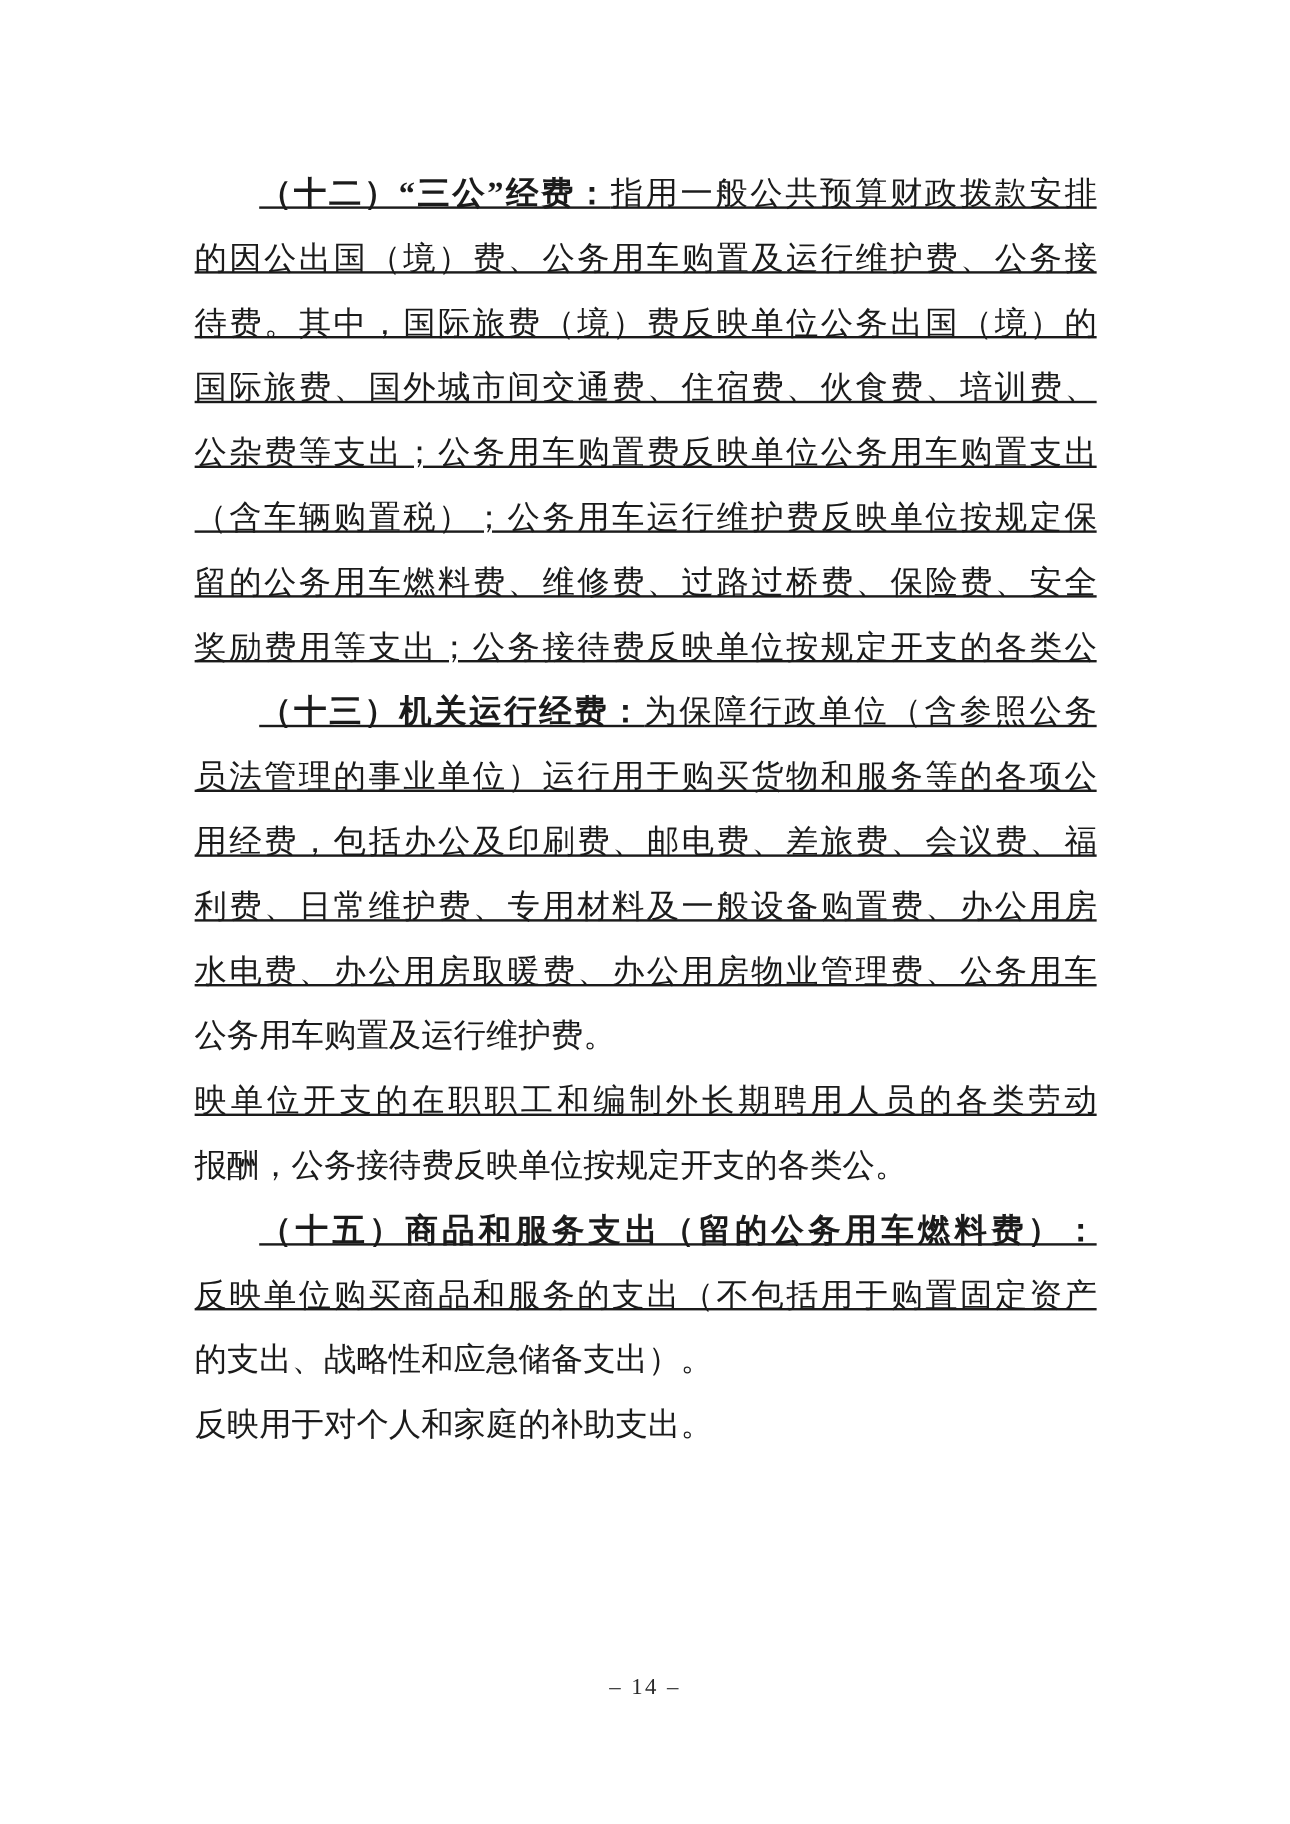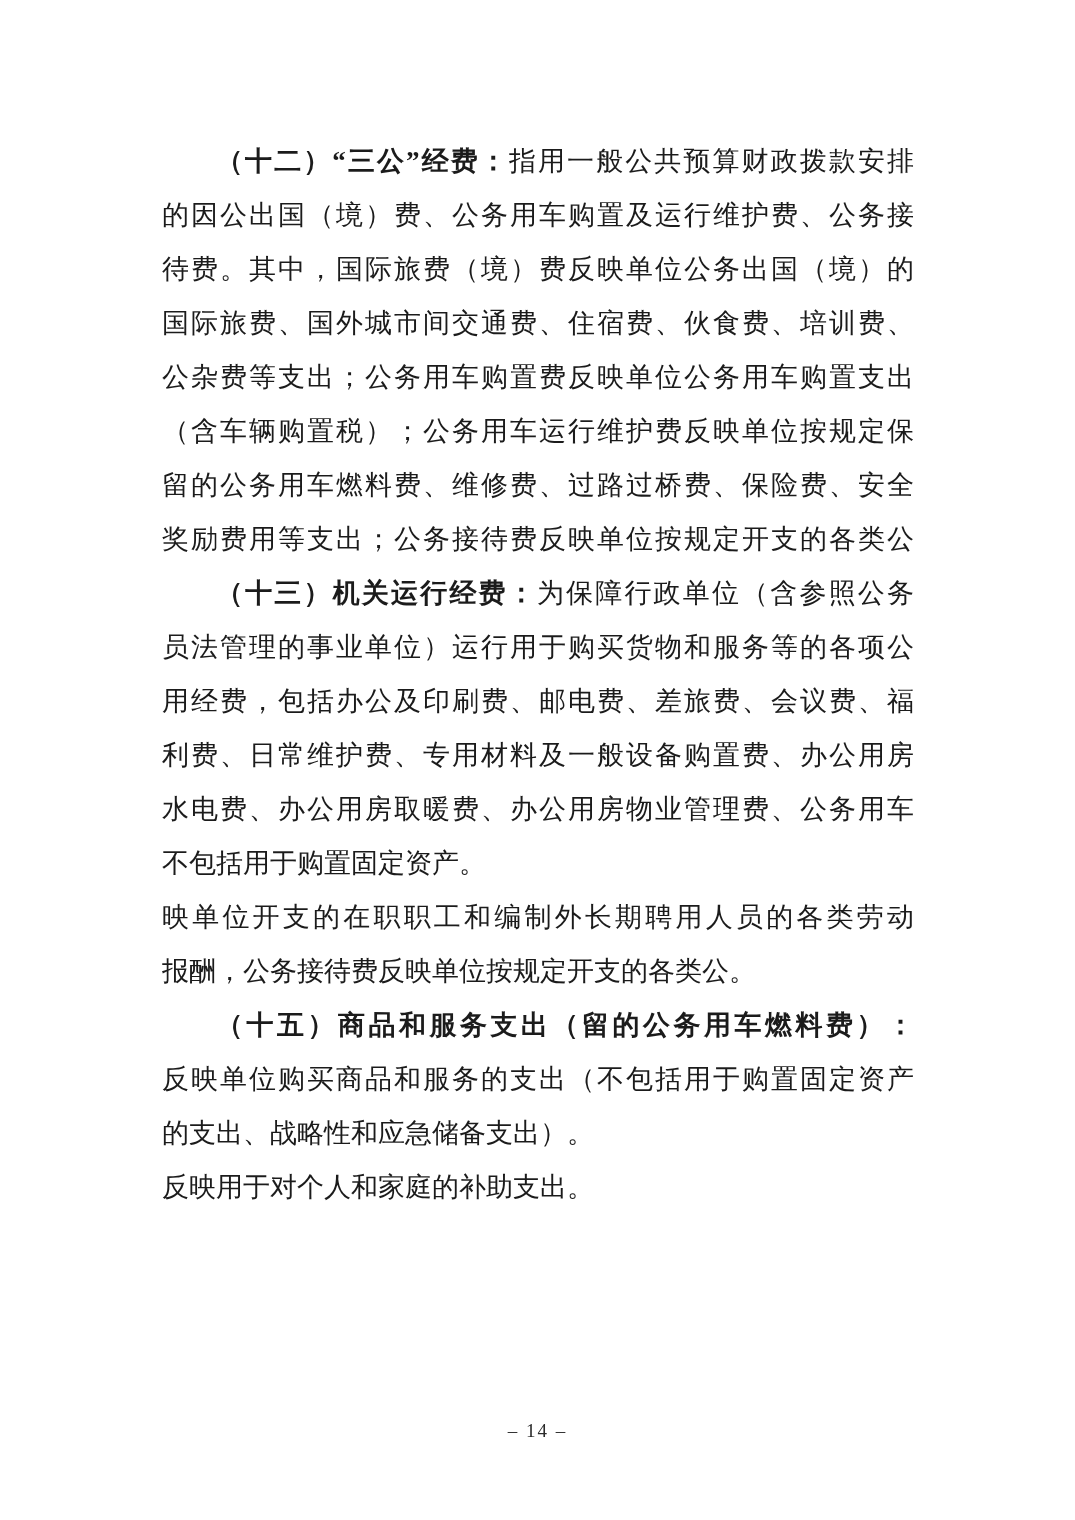--- a/index.html
+++ b/index.html
@@ -22,60 +22,60 @@
     height: 54px;
     line-height: 54px;
     font-size: 27px;
     overflow: hidden;
     white-space: normal;
     color: #1b1b1b;
   }
   .line.fill {
     text-align: justify;
     text-justify: inter-character;
+    text-decoration: underline;
   }
   .line.fill::after {
     content: "";
     display: inline-block;
     width: 100%;
     height: 0;
   }
   .line.indent { text-indent: 54px; }
   .b { font-weight: 700; }
   .footer {
     position: absolute;
     left: 0;
     top: 1396px;
     width: 100%;
     text-align: center;
     font-size: 19px;
     letter-spacing: 2px;
     color: #2a2a2a;
-    margin-top: 24px;
   }
 </style>
 </head>
 <body>
 
 <div class="page">
   <div class="doc">
     <div class="line fill indent"><span class="b">（十二）“三公”经费：</span><span>指用一般公共预算财政拨款安排</span></div>
     <div class="line fill"><span>的因公出国（境）费、公务用车购置及运行维护费、公务接</span></div>
     <div class="line fill"><span>待费。其中，国际旅费（境）费反映单位公务出国（境）的</span></div>
     <div class="line fill"><span>国际旅费、国外城市间交通费、住宿费、伙食费、培训费、</span></div>
     <div class="line fill"><span>公杂费等支出；公务用车购置费反映单位公务用车购置支出</span></div>
     <div class="line fill"><span>（含车辆购置税）；公务用车运行维护费反映单位按规定保</span></div>
     <div class="line fill"><span>留的公务用车燃料费、维修费、过路过桥费、保险费、安全</span></div>
     <div class="line fill"><span>奖励费用等支出；公务接待费反映单位按规定开支的各类公</span></div>
     <div class="line fill indent"><span class="b">（十三）机关运行经费：</span><span>为保障行政单位（含参照公务</span></div>
     <div class="line fill"><span>员法管理的事业单位）运行用于购买货物和服务等的各项公</span></div>
     <div class="line fill"><span>用经费，包括办公及印刷费、邮电费、差旅费、会议费、福</span></div>
     <div class="line fill"><span>利费、日常维护费、专用材料及一般设备购置费、办公用房</span></div>
     <div class="line fill"><span>水电费、办公用房取暖费、办公用房物业管理费、公务用车</span></div>
-    <div class="line"><span>不包括用于购置固定资产。</span></div>
+    <div class="line"><span>公务用车购置及运行维护费。</span></div>
     <div class="line fill"><span>映单位开支的在职职工和编制外长期聘用人员的各类劳动</span></div>
     <div class="line"><span>报酬，公务接待费反映单位按规定开支的各类公。</span></div>
     <div class="line fill indent"><span class="b">（十五）商品和服务支出（留的公务用车燃料费）：</span></div>
     <div class="line fill"><span>反映单位购买商品和服务的支出（不包括用于购置固定资产</span></div>
     <div class="line"><span>的支出、战略性和应急储备支出）。</span></div>
     <div class="line"><span>反映用于对个人和家庭的补助支出。</span></div>
   </div>
   <div class="footer">– 14 –</div>
 </div>
 

